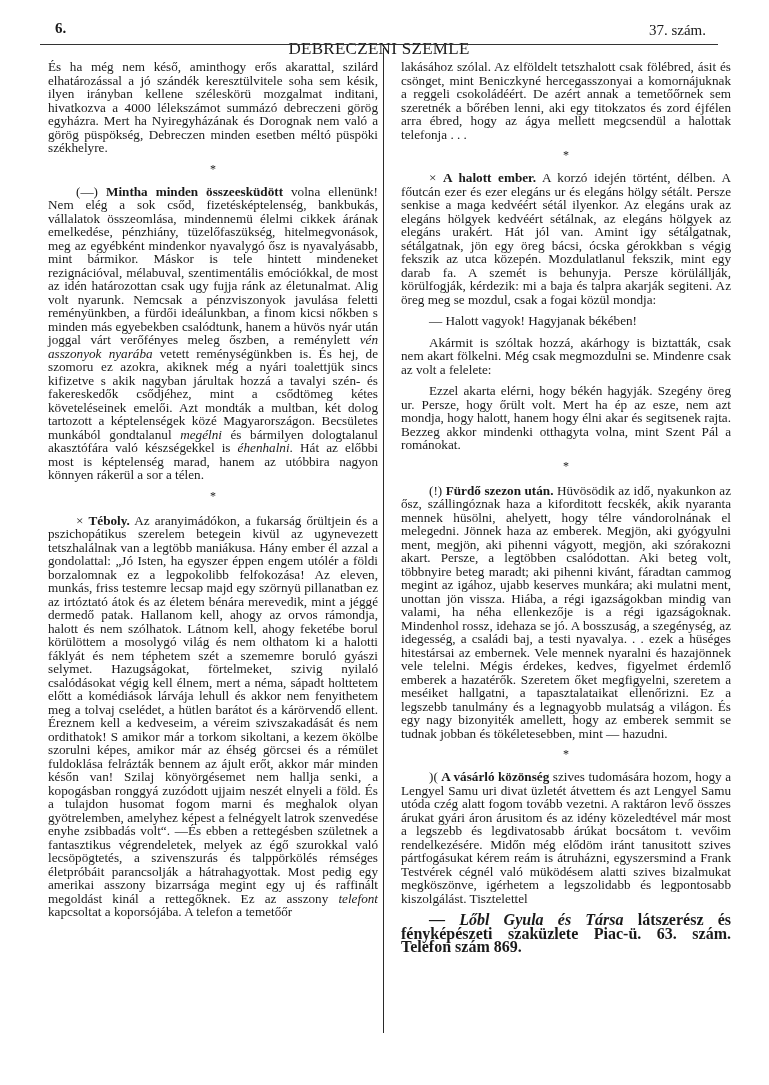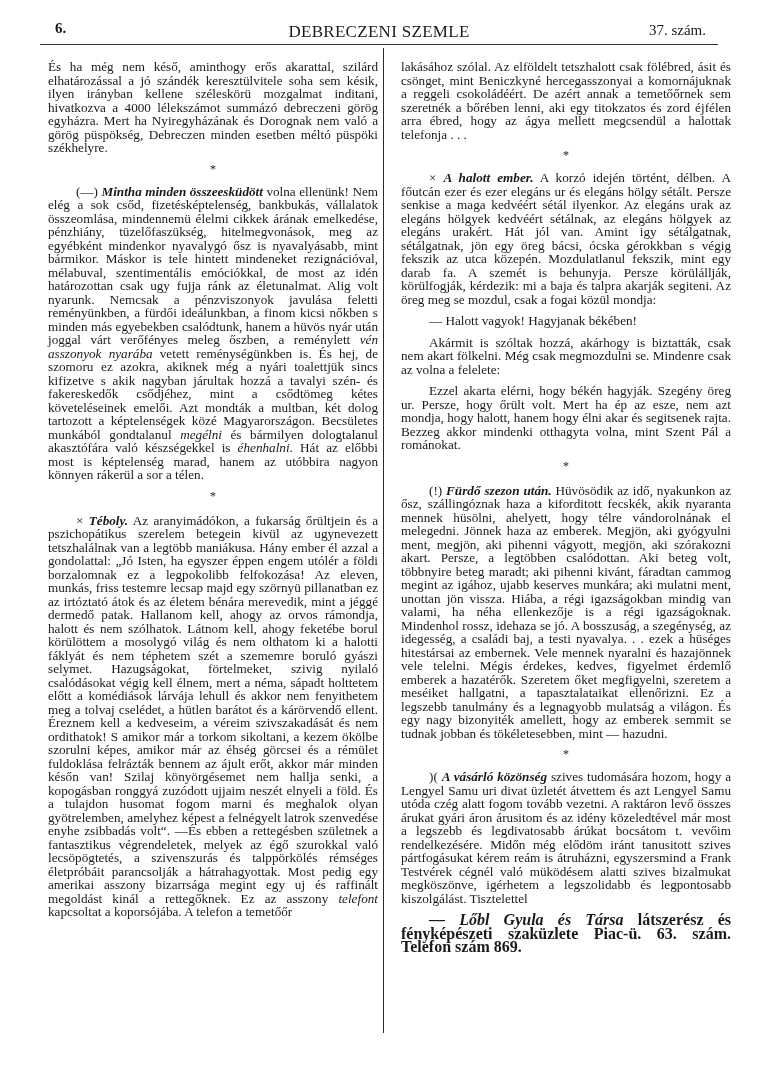--- a/index.html
+++ b/index.html
@@ -5,38 +5,38 @@
   html, body { margin: 0; padding: 0; background: #ffffff; }
   body {
     width: 769px; height: 1085px; position: relative; overflow: hidden;
     font-family: "DejaVu Serif", "Liberation Serif", serif;
     color: #1a1a1a;
   }
   .header {
     position: absolute; left: 40px; top: 18px; width: 678px; height: 26px;
   }
   .header .pageno { position: absolute; left: 15px; top: 2px; font-size: 15px; font-weight: bold; font-family: "Liberation Serif", serif; }
-  .header .title { position: absolute; left: 0; right: 0; top: 4px; text-align: center; font-size: 17px; letter-spacing: 0.3px; font-family: "Liberation Serif", serif; }
+  .header .title { position: absolute; left: 0; right: 0; top: 21px; text-align: center; font-size: 17px; letter-spacing: 0.3px; font-family: "Liberation Serif", serif; }
   .header .issue { position: absolute; right: 12px; top: 4px; font-size: 15px; font-family: Liberation Serif, serif; }
   .header-rule { position: absolute; left: 40px; top: 44px; width: 678px; height: 0; border-top: 1.5px solid #333; }
   .col-rule { position: absolute; left: 383px; top: 48px; height: 985px; border-left: 1.5px solid #2a2a2a; }
   .col {
     position: absolute; top: 52px; width: 346px;
     font-family: "Liberation Serif", serif;
     font-size: 13.2px; line-height: 13.5px;
     text-align: justify;
   }
   .col.left { left: 40px; }
   .col.right { left: 393px; }
   .col p { margin: 8px; text-indent: 0; }
   .col p.ind { text-indent: 28px; }
   .col p.dialog { text-indent: 28px; }
   .star { text-align: center; margin: 1px 0 10px 0; font-size: 12px; line-height: 12px; }
   .star.big { margin: 6px 0 12px 0; }
-  b.h { font-weight: bold; font-style: italic; }
+  b.h { font-weight: bold; }
   i { font-style: italic; }
   .sig { text-align: right; font-weight: bold; padding-right: 28px; margin-top: 0; }
   .note { margin-top: 6px; font-weight: bold; font-size: 16px; }
   .note i { font-weight: bold; }
 </style>
 </head>
 <body>
 
 <div class="header">
   <span class="pageno">6.</span>
@@ -64,21 +64,21 @@
 
 <div class="col right">
   <p>lakásához szólal. Az elföldelt tetszhalott csak fölébred, ásit és csönget, mint Beniczkyné hercegasszonyai a komornájuknak a reggeli csokoládéért. De azért annak a temetőőrnek sem szeretnék a bőrében lenni, aki egy titokzatos és zord éjfélen arra ébred, hogy az ágya mellett megcsendül a halottak telefonja . . .</p>
   <div class="star">*</div>
 
   <p class="ind" style="margin-top:6px">
     <span>×</span>
     <b class="h">A halott ember.</b><span> A korzó idején történt, délben. A főutcán ezer és ezer elegáns ur és elegáns hölgy sétált. Persze senkise a maga kedvéért sétál ilyenkor. Az elegáns urak az elegáns hölgyek kedvéért sétálnak, az elegáns hölgyek az elegáns urakért. Hát jól van. Amint igy sétálgatnak, sétálgatnak, jön egy öreg bácsi, ócska gérokkban s végig fekszik az utca közepén. Mozdulatlanul fekszik, mint egy darab fa. A szemét is behunyja. Persze körülállják, körülfogják, kérdezik: mi a baja és talpra akarják segiteni. Az öreg meg se mozdul, csak a fogai közül mondja:</span>
   </p>
   <p class="dialog">— Halott vagyok! Hagyjanak békében!</p>
-  <p class="ind">Akármit is szóltak hozzá, akárhogy is biztatták, csak nem akart fölkelni. Még csak megmozdulni se. Mindenre csak az volna a felelete:</p>
+  <p class="ind">Akármit is szóltak hozzá, akárhogy is biztatták, csak nem akart fölkelni. Még csak megmozdulni se. Mindenre csak az volt a felelete:</p>
   <p class="ind">Ezzel akarta elérni, hogy békén hagyják. Szegény öreg ur. Persze, hogy őrült volt. Mert ha ép az esze, nem azt mondja, hogy halott, hanem hogy élni akar és segitsenek rajta. Bezzeg akkor mindenki otthagyta volna, mint Szent Pál a románokat.</p>
   <div class="star big">*</div>
 
   <p class="ind" style="margin-top:6px">
     <span>(!)</span>
     <b class="h">Fürdő szezon után.</b><span> Hüvösödik az idő, nyakunkon az ősz, szállingóznak haza a kiforditott fecskék, akik nyaranta mennek hüsölni, ahelyett, hogy télre vándorolnának el melegedni. Jönnek haza az emberek. Megjön, aki gyógyulni ment, megjön, aki pihenni vágyott, megjön, aki szórakozni akart. Persze, a legtöbben csalódottan. Aki beteg volt, többnyire beteg maradt; aki pihenni kivánt, fáradtan cammog megint az igához, ujabb keserves munkára; aki mulatni ment, unottan jön vissza. Hiába, a régi igazságokban mindig van valami, ha néha ellenkezője is a régi igazságoknak. Mindenhol rossz, idehaza se jó. A bosszuság, a szegénység, az idegesség, a családi baj, a testi nyavalya. . . ezek a hüséges hitestársai az embernek. Vele mennek nyaralni és hazajönnek vele telelni. Mégis érdekes, kedves, figyelmet érdemlő emberek a hazatérők. Szeretem őket megfigyelni, szeretem a meséiket hallgatni, a tapasztalataikat ellenőrizni. Ez a legszebb tanulmány és a legnagyobb mulatság a világon. És egy nagy bizonyiték amellett, hogy az emberek semmit se tudnak jobban és tökéletesebben, mint — hazudni.</span>
   </p>
   <div class="star" style="margin-top:2px">*</div>
 
   <p class="ind" style="margin-top:6px">

